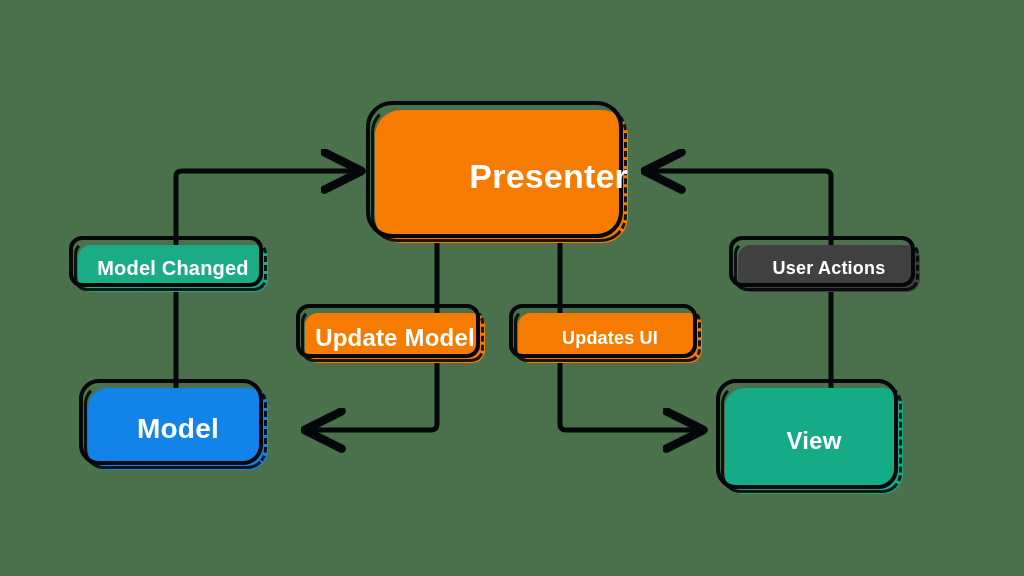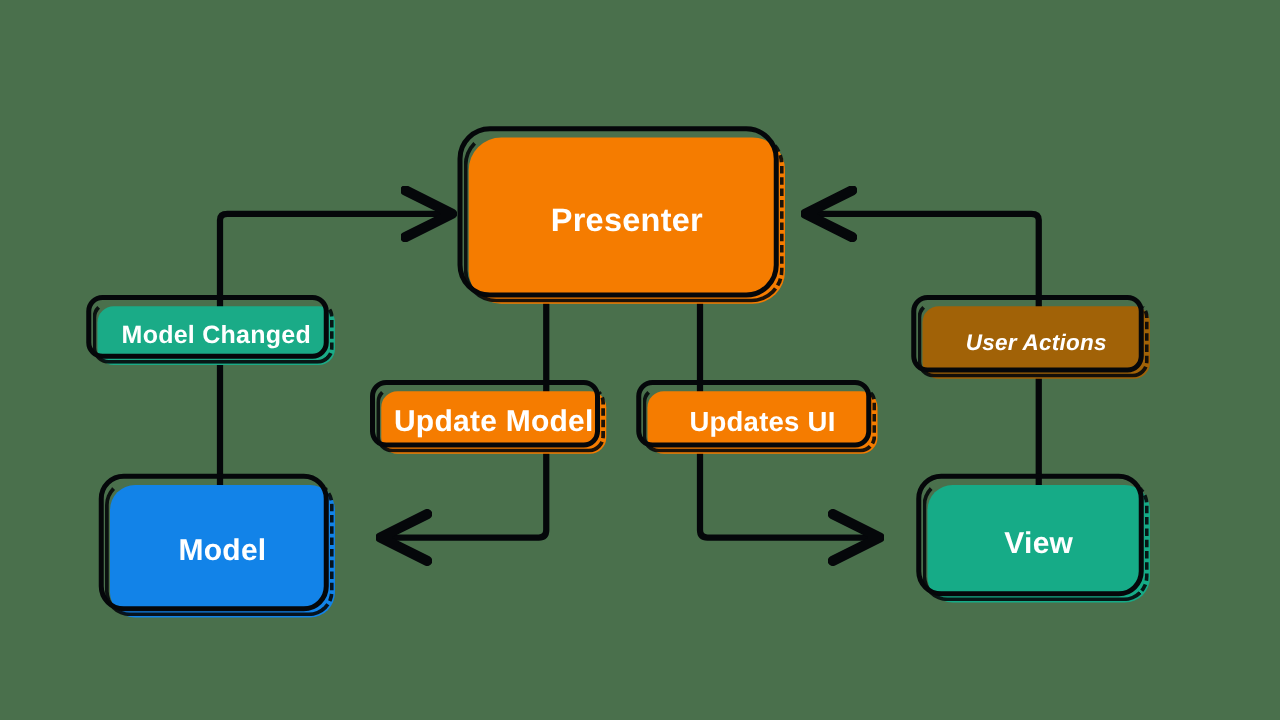--- a/index.html
+++ b/index.html
@@ -58,45 +58,45 @@
     border-radius: inherit;
     border-top-color: transparent;
     border-right-style: dashed;
     z-index: -1;
     opacity: .9;
   }
   .node > span { position: relative; z-index: 4; }
 
   .n-presenter {
     left: 375px; top: 110px; width: 253px; height: 133px;
-    background: #f57c00; border-radius: 26px; font-size: 26px;
+    background: #f57c00; border-radius: 26px; font-size: 34px; justify-content: flex-end;
   }
   .n-model {
-    left: 88px; top: 388px; width: 180px; height: 106px;
-    background: #1283e8; border-radius: 20px; font-size: 24px;
+    left: 88px; top: 388px; width: 180px; height: 82px;
+    background: #1283e8; border-radius: 20px; font-size: 28px;
   }
   .n-view {
-    left: 742px; top: 388px; width: 178px; height: 94px;
+    left: 725px; top: 388px; width: 178px; height: 106px;
     background: #16ab87; border-radius: 20px; font-size: 24px;
   }
   .n-model-changed {
     left: 78px; top: 245px; width: 190px; height: 47px;
     background: #1aab87; border-radius: 13px; font-size: 20px;
   }
   .n-user-actions {
-    left: 738px; top: 245px; width: 182px; height: 58px;
-    background: #a16207; border-radius: 13px; font-size: 18px; font-style: italic;
+    left: 738px; top: 245px; width: 182px; height: 47px;
+    background: #404040; border-radius: 13px; font-size: 18px;
   }
   .n-update-model {
     left: 305px; top: 313px; width: 180px; height: 50px;
     background: #f57c00; border-radius: 13px; font-size: 24px;
   }
   .n-updates-ui {
     left: 518px; top: 313px; width: 184px; height: 50px;
-    background: #f57c00; border-radius: 13px; font-size: 22px;
+    background: #f57c00; border-radius: 13px; font-size: 18px;
   }
 </style>
 </head>
 <body>
 
 <div id="canvas">
 
   <svg id="edges" viewBox="0 0 1024 576" xmlns="http://www.w3.org/2000/svg">
     <defs>
       <marker id="ah" viewBox="0 0 12 12" refX="10" refY="6" markerWidth="9" markerHeight="9" orient="auto-start-reverse">

